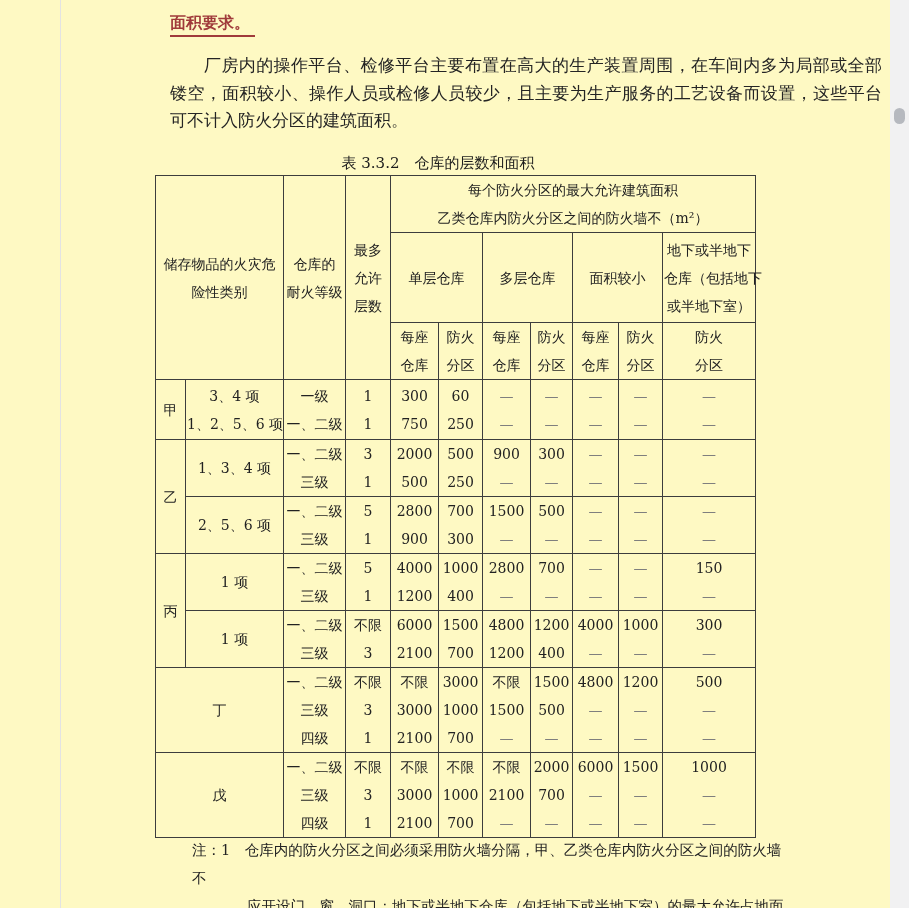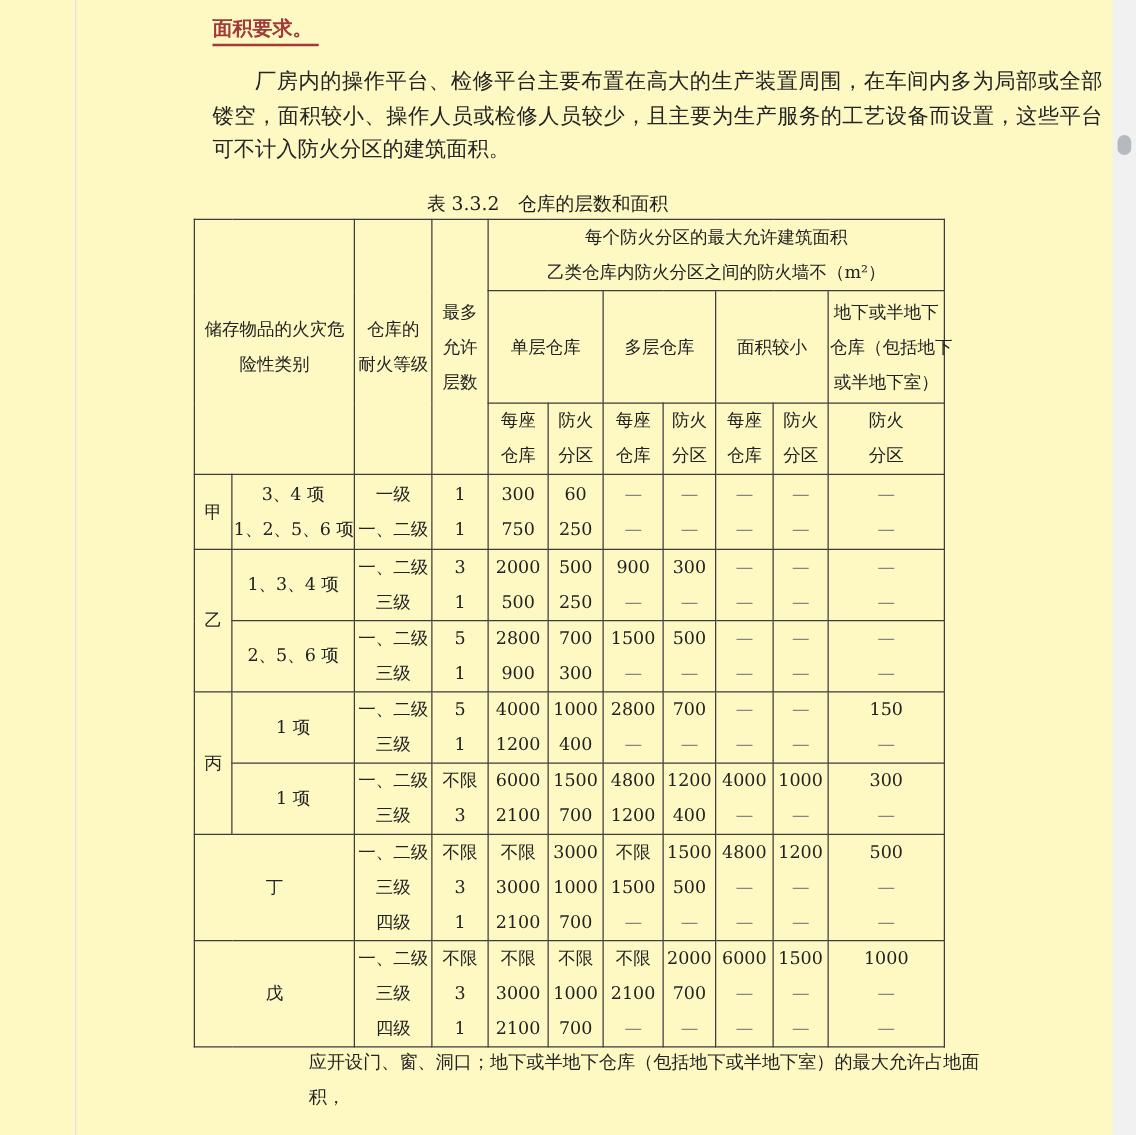--- a/index.html
+++ b/index.html
@@ -462,19 +462,20 @@
           <td>
             <div class="cl">1000</div>
             <div class="cl dash">—</div>
             <div class="cl dash">—</div>
           </td>
         </tr>
       </tbody>
   </table>
 
   <div class="notes">
+    <div>注：1　仓库内的防火分区之间必须采用防火墙分隔，甲、乙类仓库内防火分区之间的防火墙不</div>
     <div class="note-cont">应开设门、窗、洞口；地下或半地下仓库（包括地下或半地下室）的最大允许占地面积，</div>
   </div>
 
   <div class="scrollbar-track">
     <div class="scrollbar-thumb"></div>
   </div>
 </div>
 
 </body></html>

